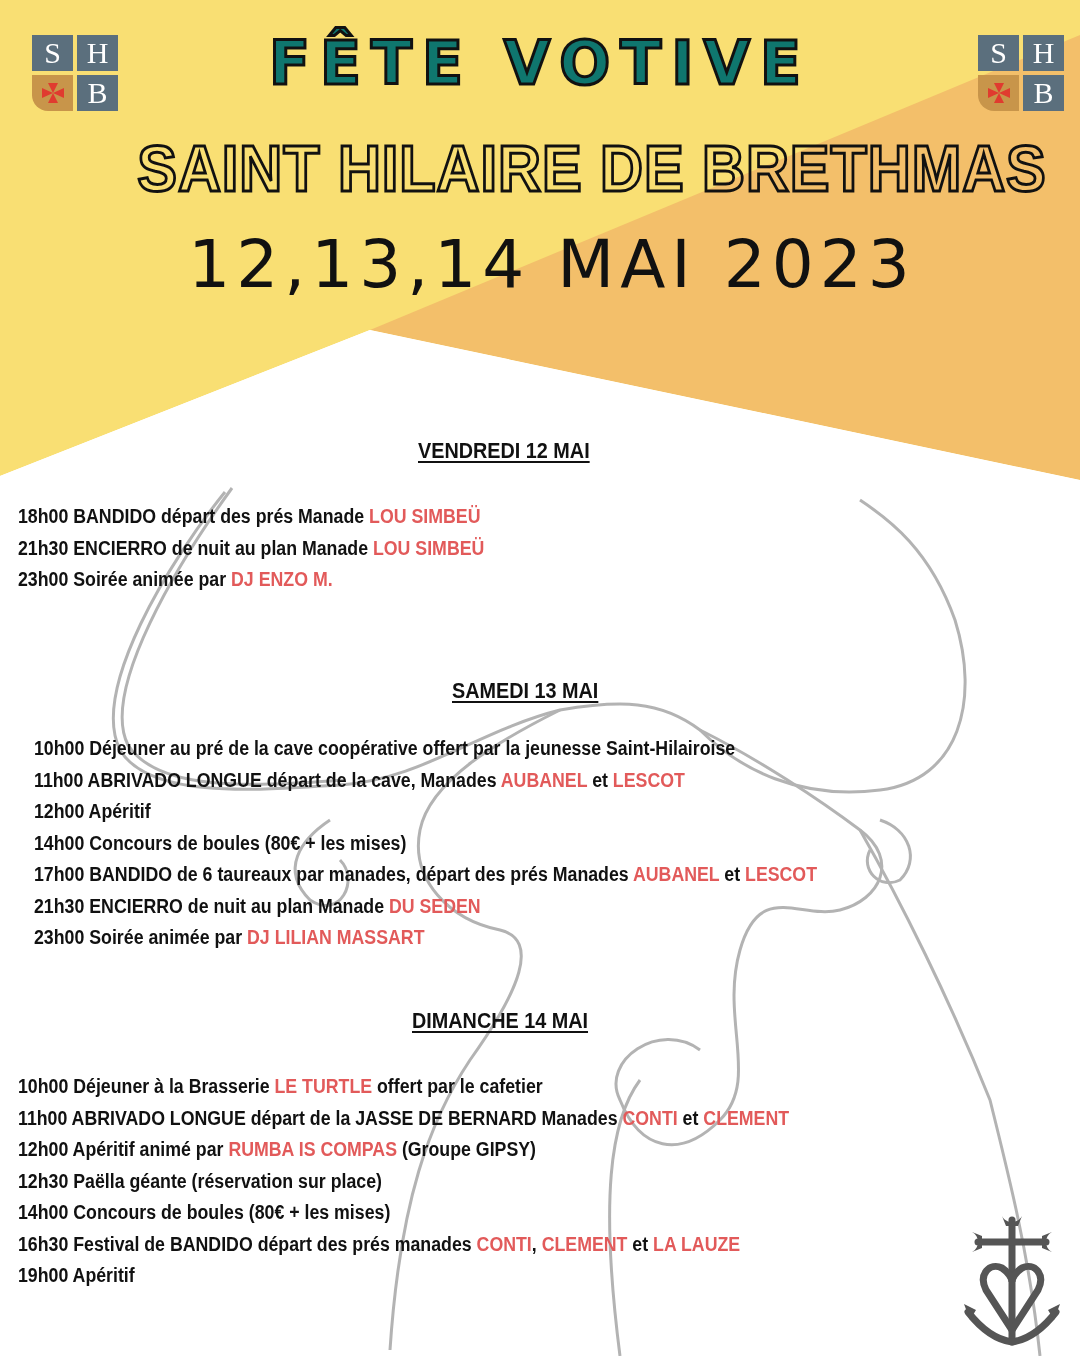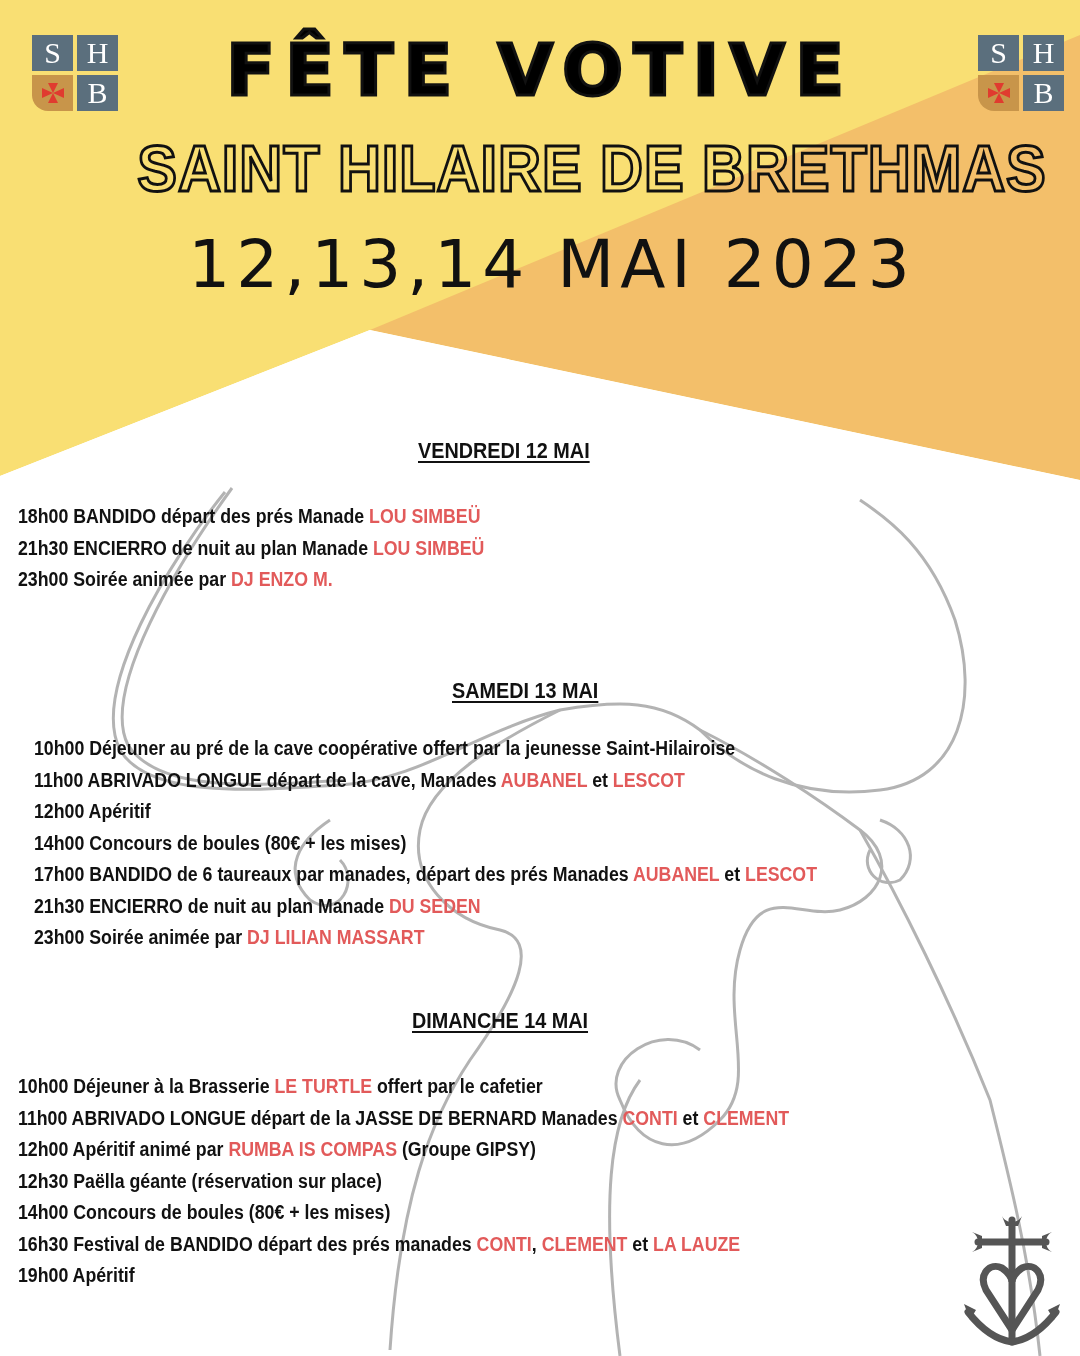--- a/index.html
+++ b/index.html
@@ -7,22 +7,22 @@
          font-family:"Liberation Sans", sans-serif; }
   .bg { position:absolute; left:0; top:0; width:1080px; height:1356px; }
   .logo { position:absolute; width:86px; height:76px; }
   .logo .cell { position:absolute; width:41px; height:36px; background:#5B6F7D; color:#fff;
                 font-family:"Liberation Serif", serif; font-size:30px; line-height:36px; text-align:center; }
   .logo .c1 { left:0; top:0; } .logo .c2 { left:45px; top:0; }
   .logo .c3 { left:0; top:40px; background:#C8954A; border-bottom-left-radius:16px; }
   .logo .c4 { left:45px; top:40px; }
   .logo .c3 svg { position:absolute; left:8px; top:6px; }
   .title { position:absolute; left:0; width:1080px; text-align:center; color:#111; }
-  .t1 { top:28px; font-size:72px; font-weight:bold; letter-spacing:10px; font-family:"DejaVu Sans", sans-serif;
-        -webkit-text-stroke:3px #111; color:#000000; }
+  .t1 { top:28px; font-size:60px; font-weight:bold; letter-spacing:10px; font-family:"DejaVu Sans", sans-serif;
+        -webkit-text-stroke:3px #111; color:#0f766e; }
   .t2 { top:132px; left:52px; font-size:64px; font-weight:bold; letter-spacing:1px;
         color:transparent; -webkit-text-stroke:3px #111; transform:scaleX(0.93); }
   .t3 { top:226px; font-size:66px; letter-spacing:6px; font-family:"DejaVu Sans", sans-serif;padding-left:12px; }
   .day { position:absolute; font-weight:bold; font-size:22px; text-decoration:underline; text-decoration-thickness:2px;
          text-underline-offset:3px; color:#111; transform:scaleX(0.9); transform-origin:left; white-space:nowrap; }
   .ev { position:absolute; font-weight:bold; font-size:19.5px; color:#111; white-space:nowrap; transform:scaleX(0.91);
         transform-origin:left; }
   .hl { color:#E25A5A; }
   .cross { position:absolute; left:962px; top:1212px; }
 </style>

